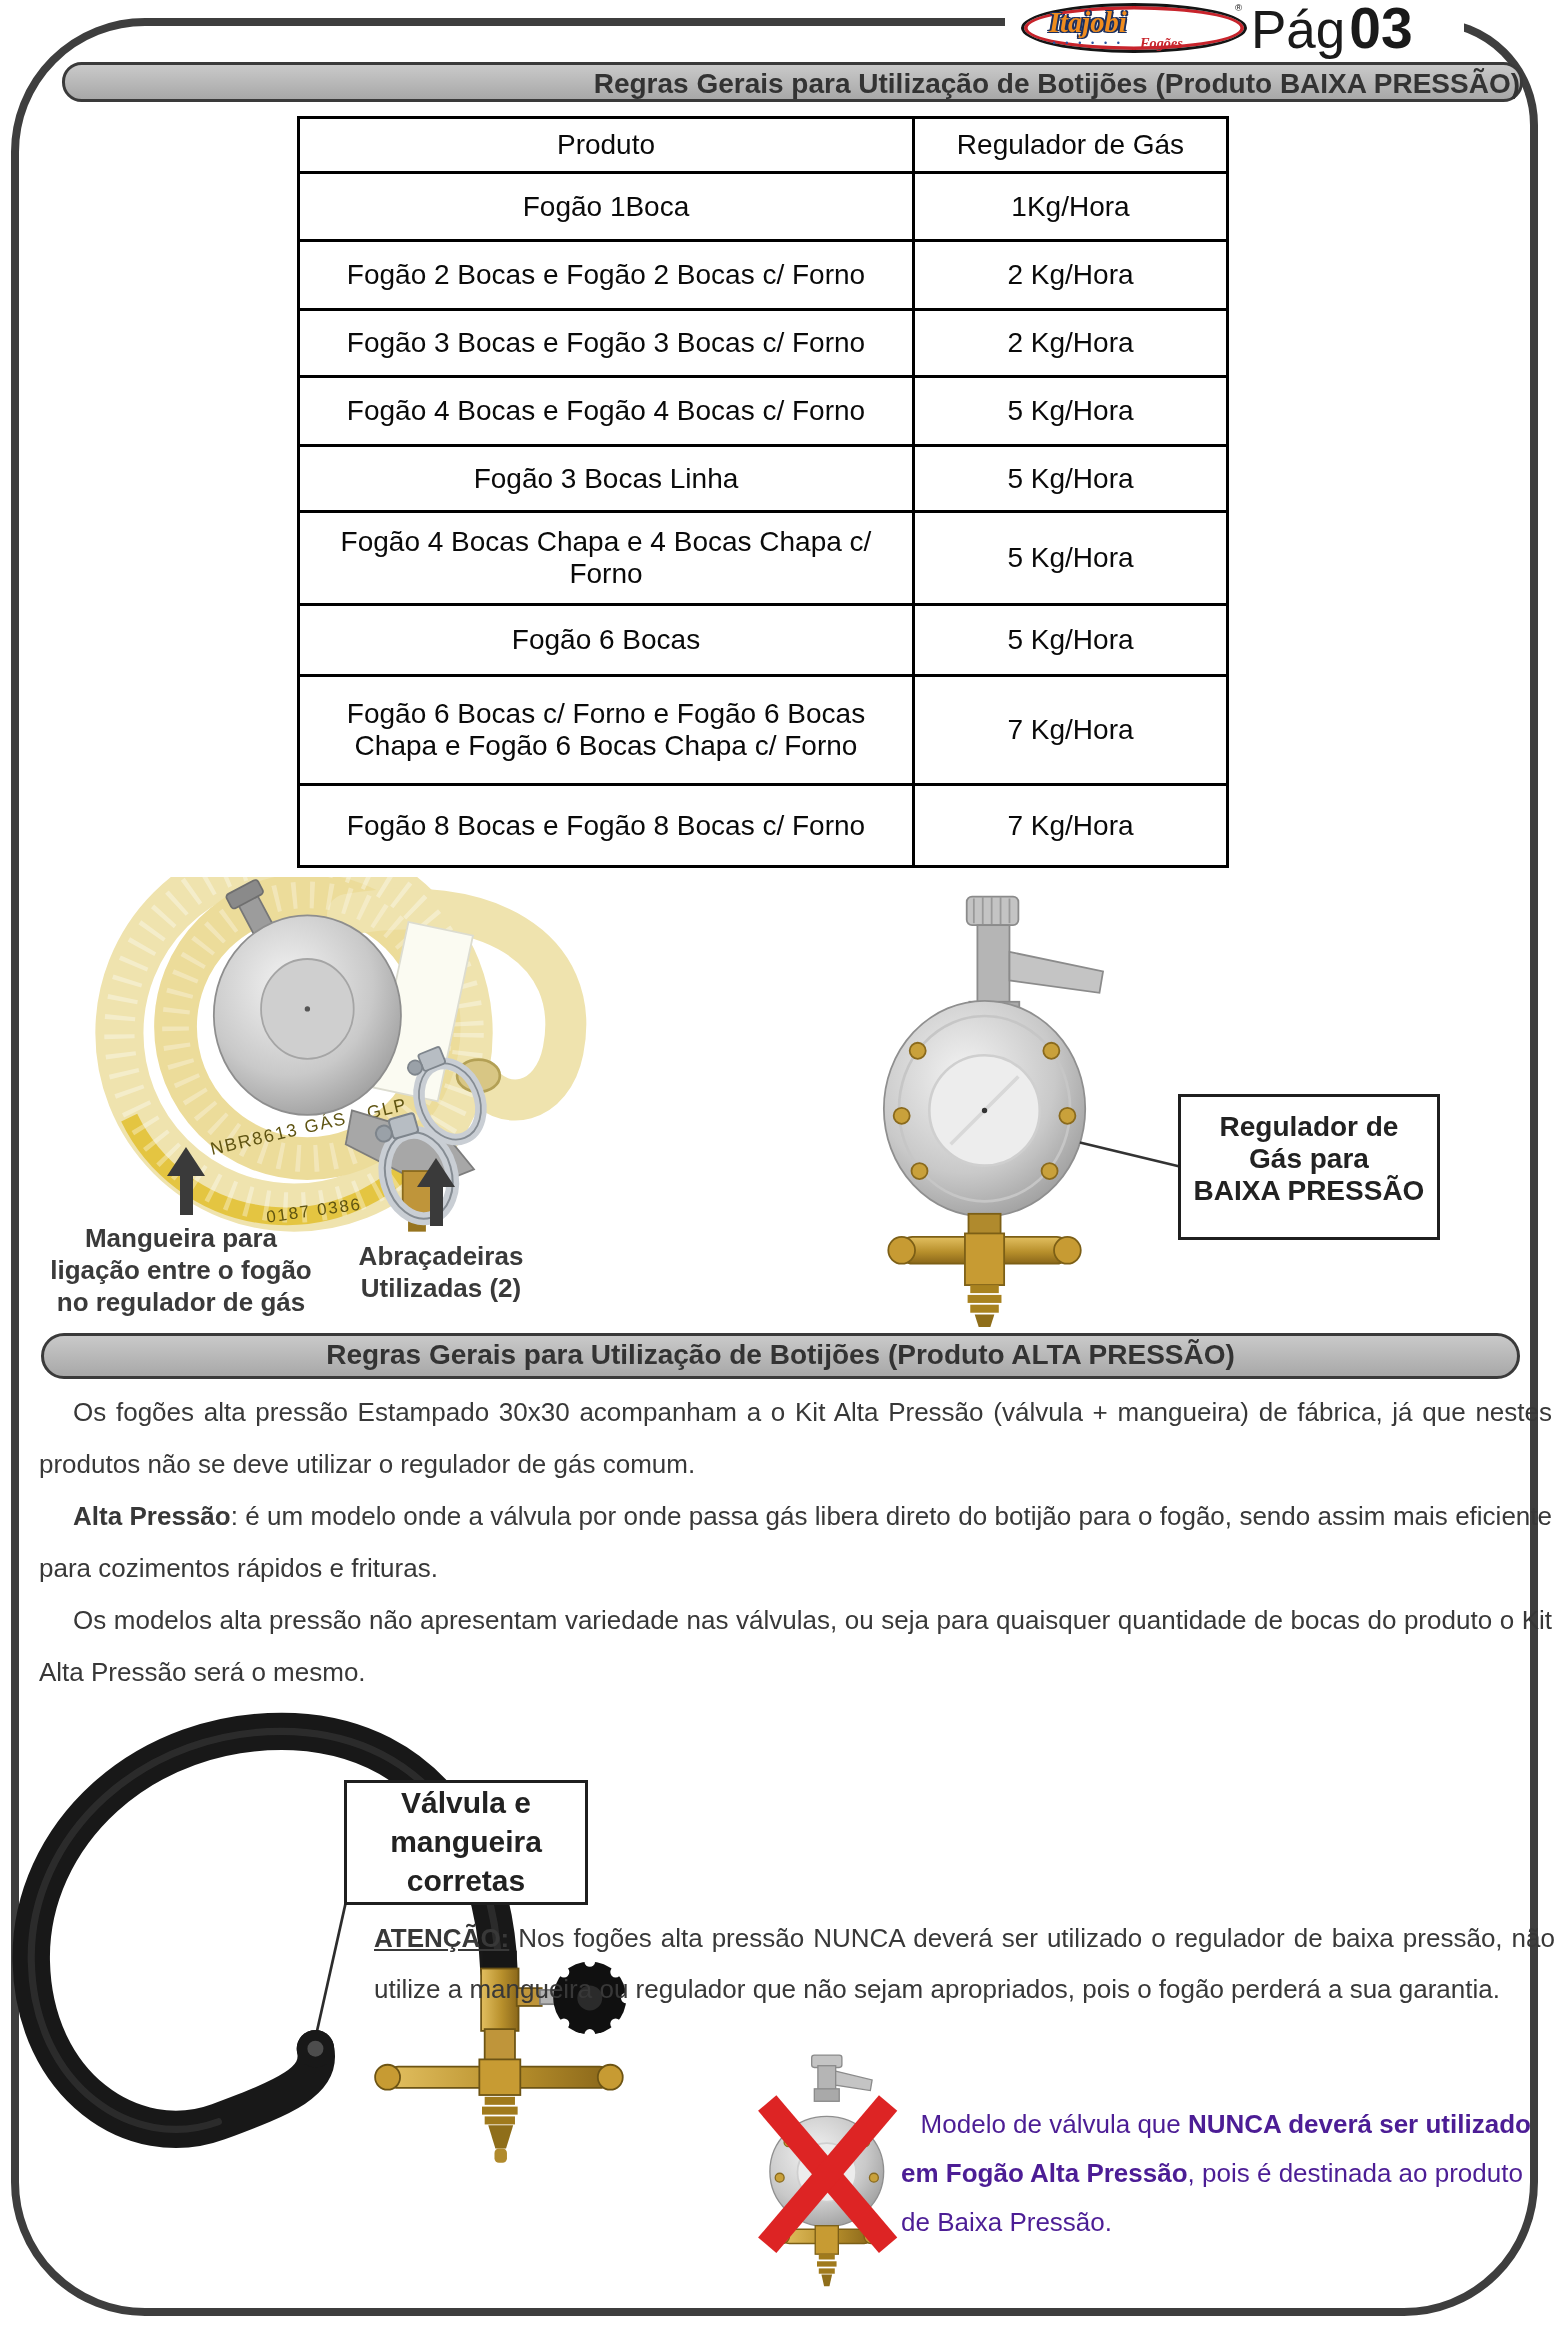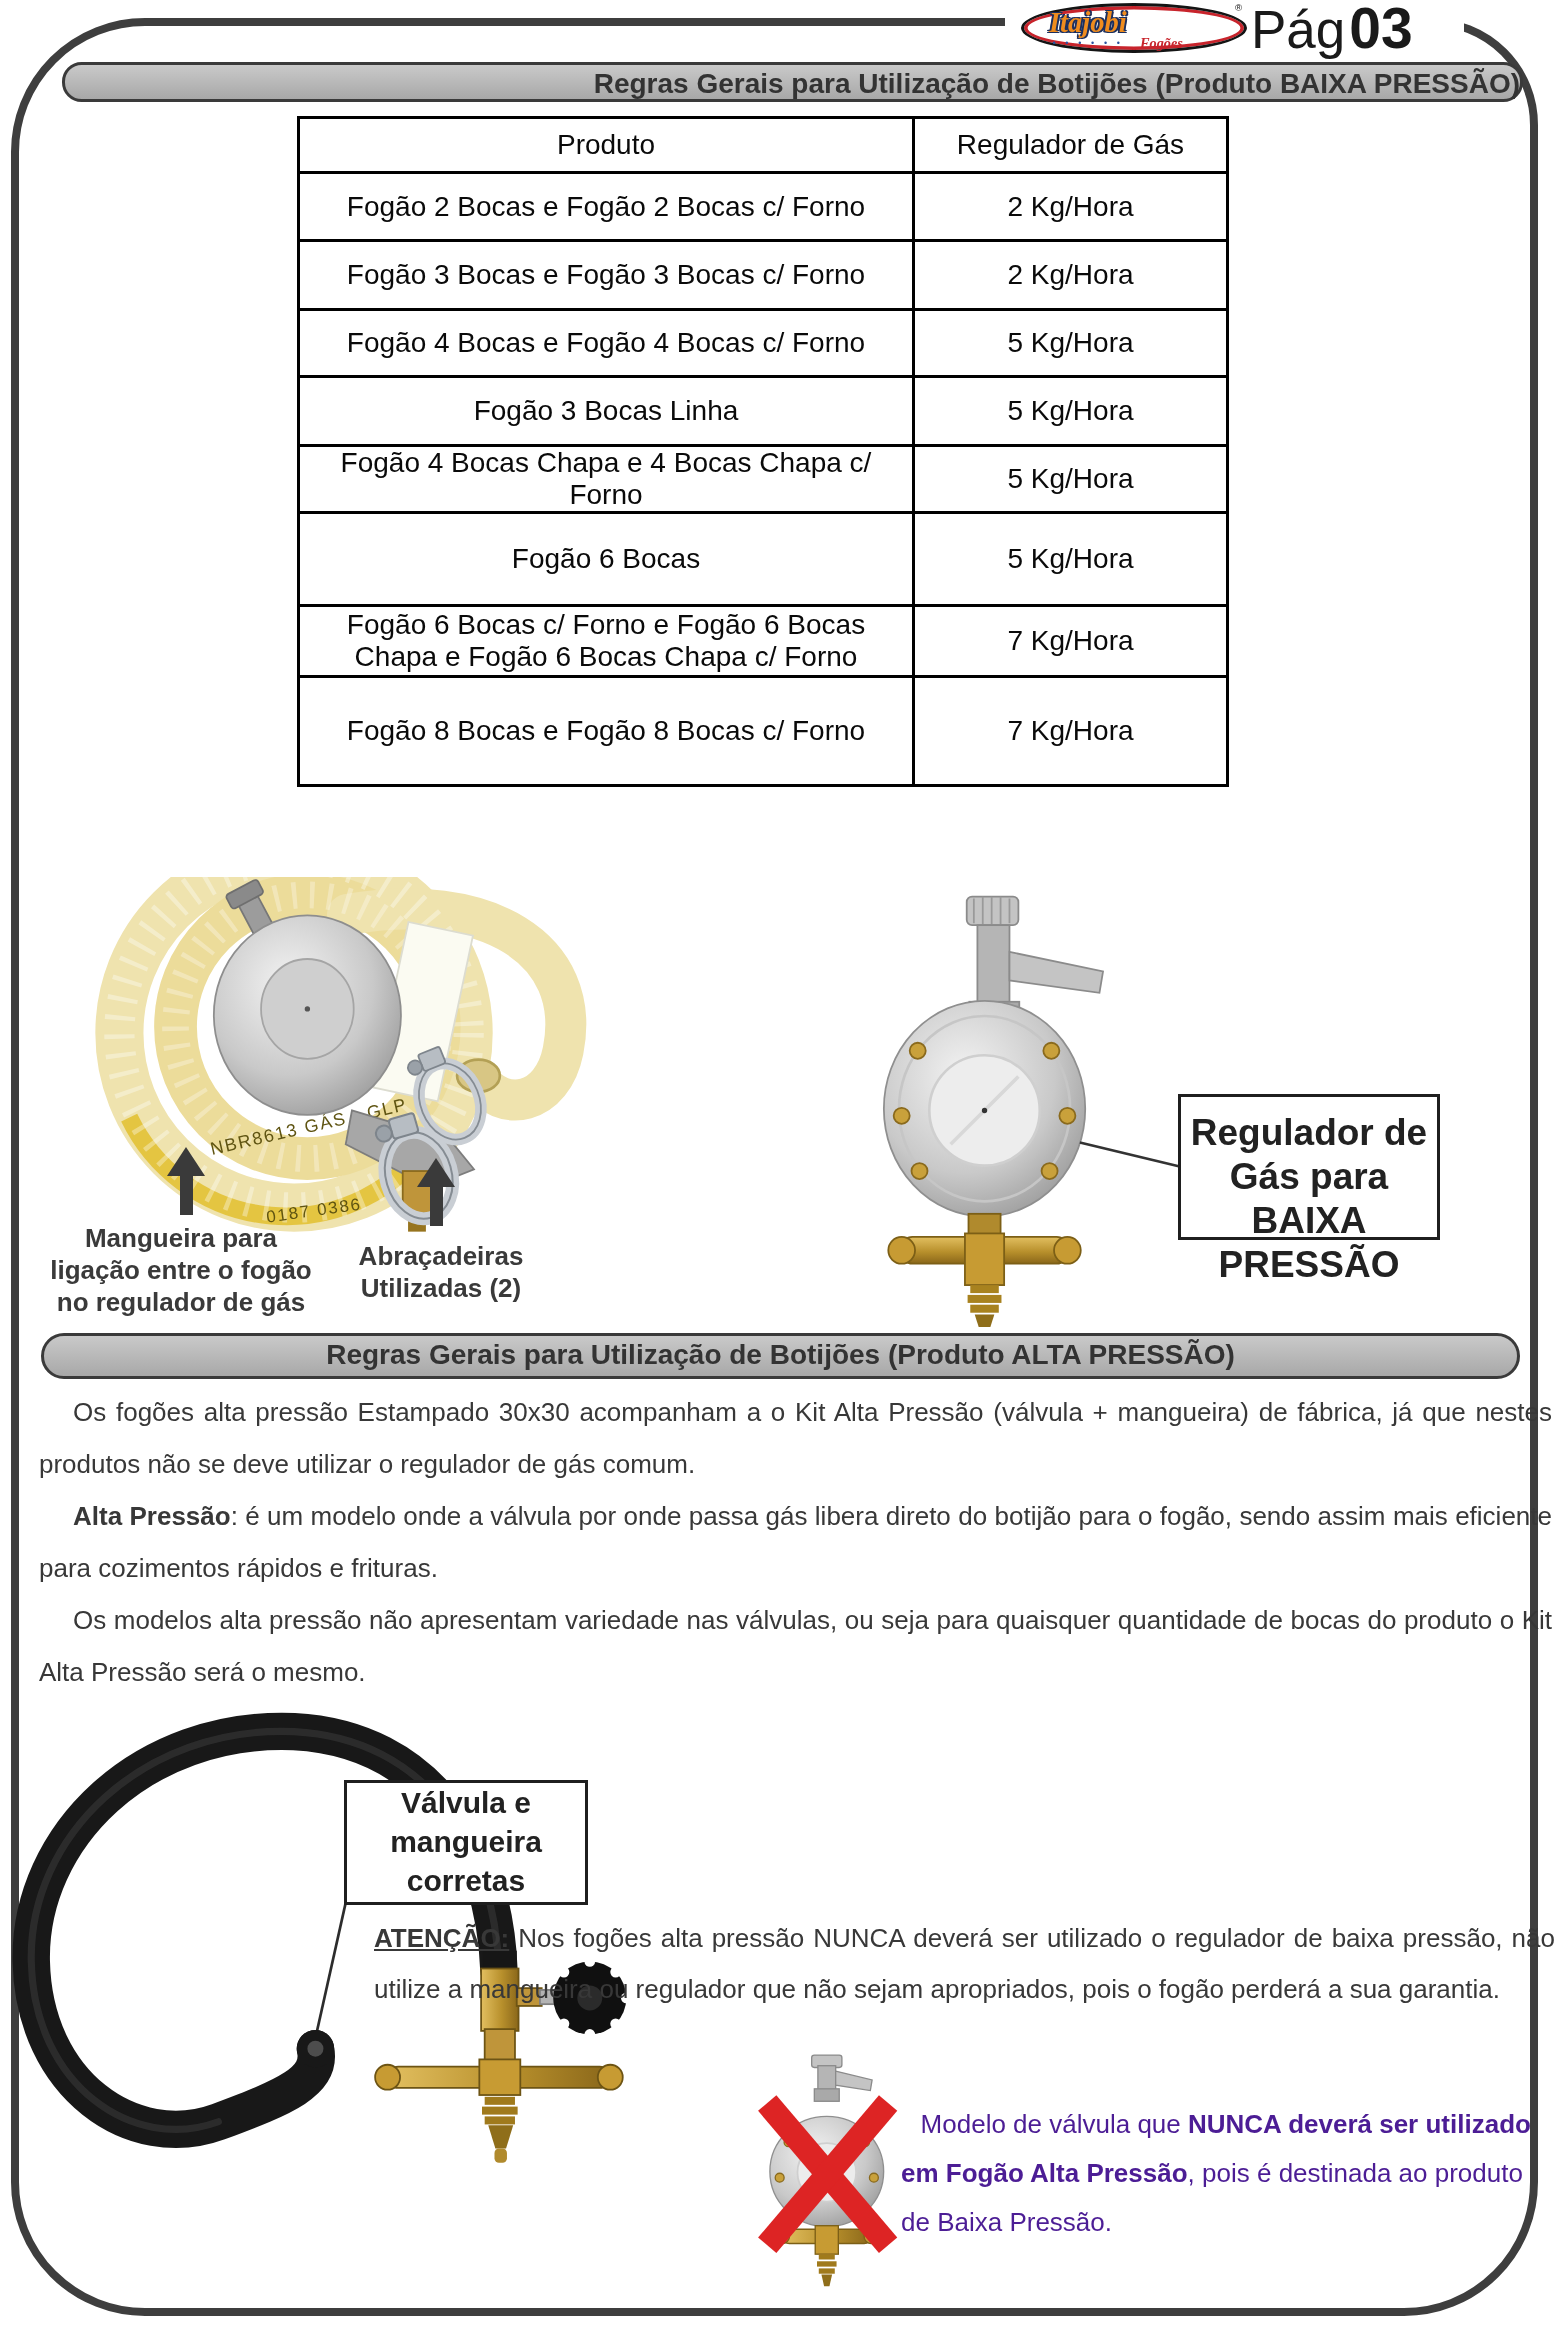--- a/index.html
+++ b/index.html
@@ -51,21 +51,21 @@
   .spec-table tr:nth-child(10){height:82px;}
 
   
   .fig{position:absolute;z-index:3;}
   .fig-low{left:0;top:877px;}
   .fig-valve{left:9px;top:1703px;}
   .fig-never{left:753px;top:2053px;}
 
   .callout{position:absolute;box-sizing:border-box;border:3.6px solid #1f1f1f;background:#fff;
            font-weight:bold;text-align:center;white-space:pre-line;color:#222;z-index:4;}
-  .callout-baixa{left:1178px;top:1094px;width:262px;height:146px;font-size:37px;line-height:44px;padding-top:14.3px;}
+  .callout-baixa{left:1178px;top:1094px;width:262px;height:146px;font-size:28px;line-height:32px;padding-top:14.3px;}
   .callout-valvula{left:344px;top:1780px;width:244px;height:125px;font-size:30px;line-height:39px;padding-top:0;}
 
   .caption{position:absolute;font-weight:bold;font-size:26px;line-height:32px;text-align:center;
            color:#3a3a3a;white-space:pre-line;z-index:4;}
   .caption-hose{left:34px;top:1222px;width:294px;}
   .caption-clamps{left:334px;top:1240px;width:214px;}
 
   .up-arrow{position:absolute;width:39px;z-index:4;}
   .up-arrow .head{width:0;height:0;border-left:19.6px solid transparent;border-right:19.6px solid transparent;
                   border-bottom:29px solid #3a3a3a;}
@@ -114,20 +114,24 @@
     <colgroup>
         <col class="c1">
         <col>
       </colgroup>
     <tbody>
         <tr>
       <th>Produto</th>
       <th>Regulador de Gás</th>
     </tr>
     <tr>
+          <td>Fogão 1Boca</td>
+          <td>1Kg/Hora</td>
+        </tr>
+    <tr>
           <td>Fogão 2 Bocas e Fogão 2 Bocas c/ Forno</td>
           <td>2 Kg/Hora</td>
         </tr>
     <tr>
           <td>Fogão 3 Bocas e Fogão 3 Bocas c/ Forno</td>
           <td>2 Kg/Hora</td>
         </tr>
     <tr>
           <td>Fogão 4 Bocas e Fogão 4 Bocas c/ Forno</td>
           <td>5 Kg/Hora</td>

